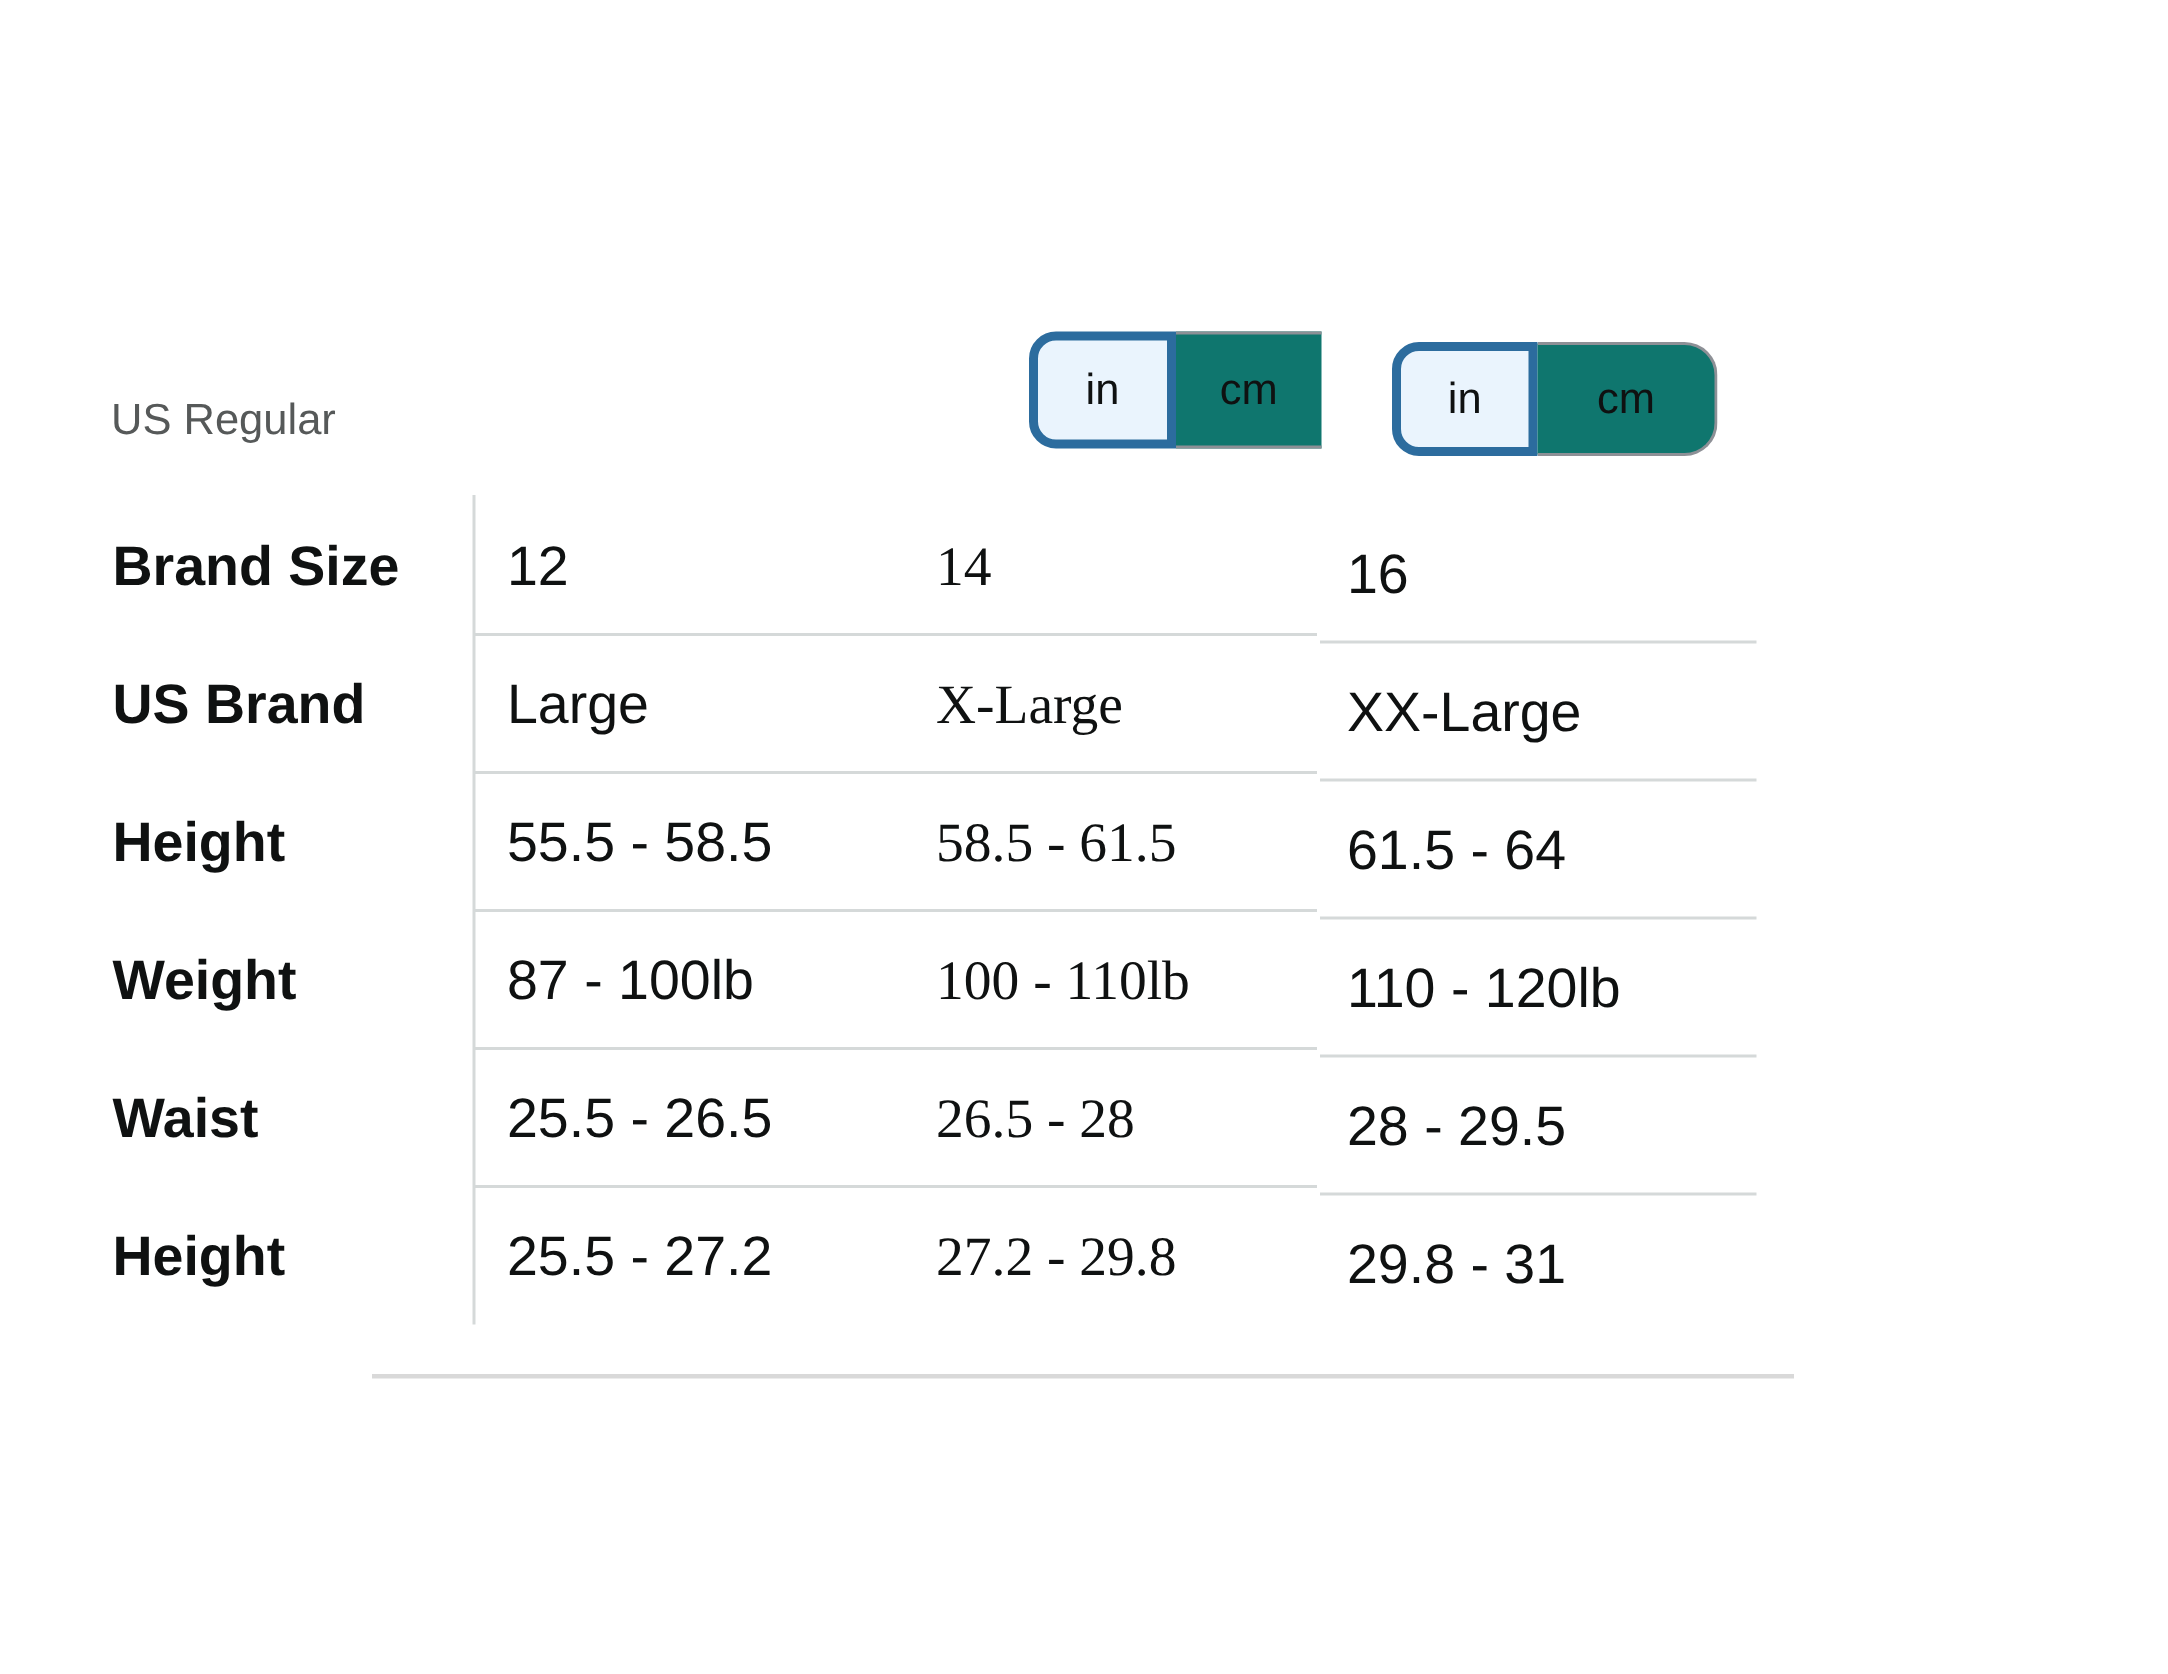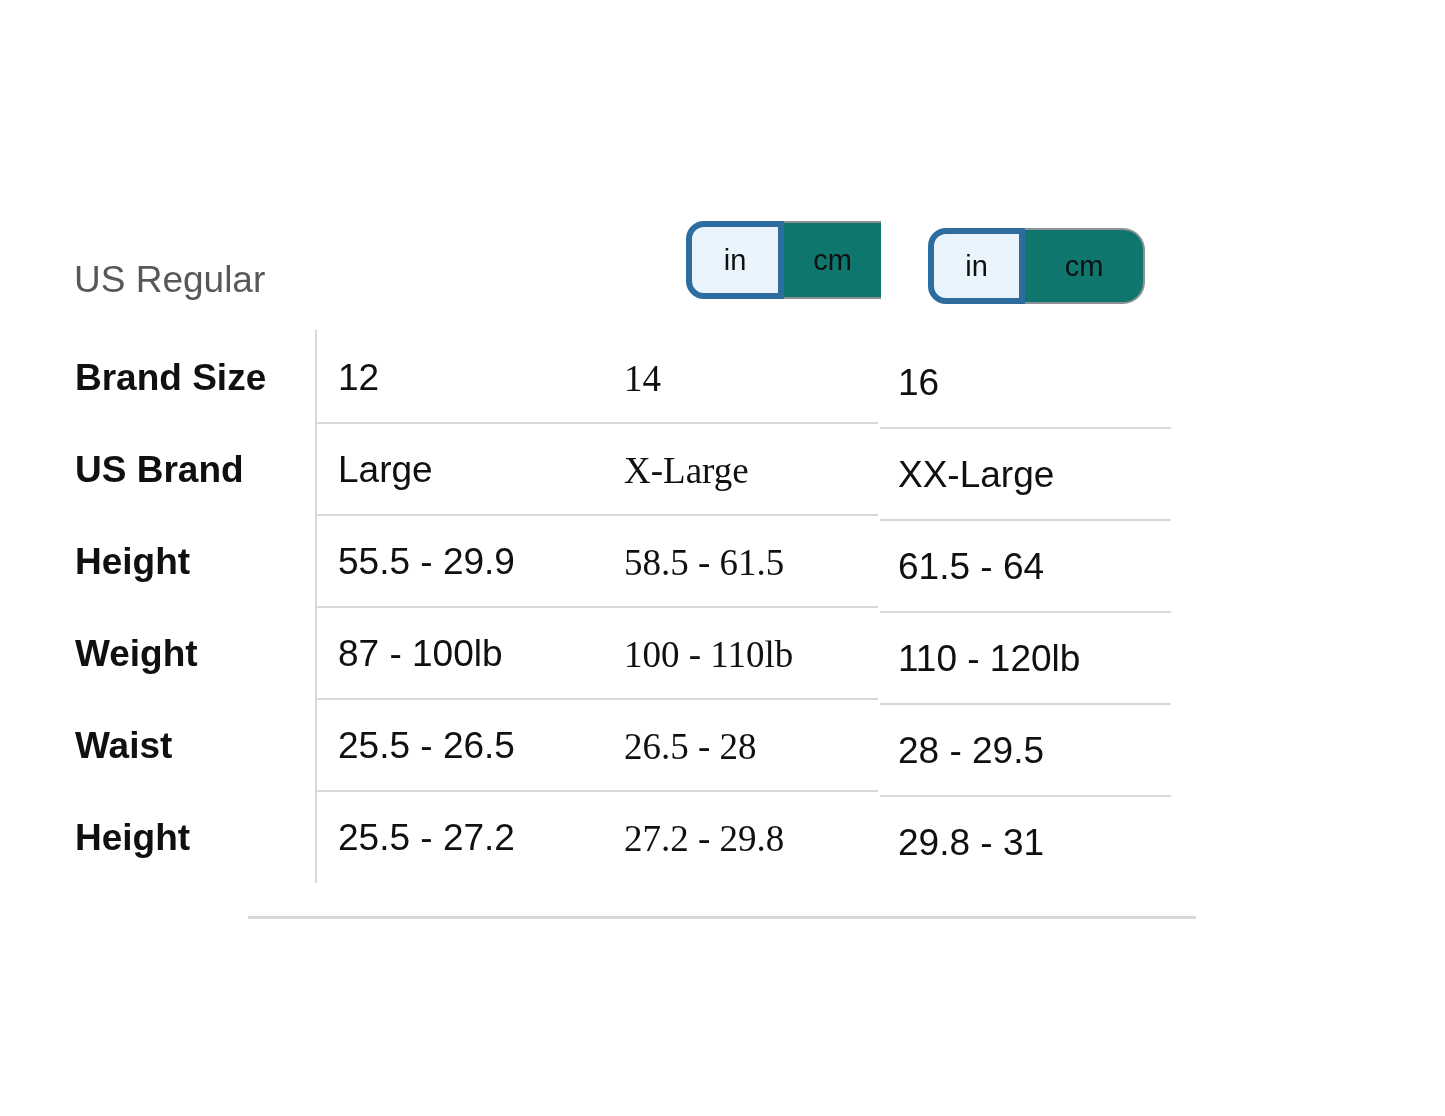--- a/index.html
+++ b/index.html
@@ -16,21 +16,21 @@
     width:1445px;height:1116px;background:#ffffff;
     font-family:"Liberation Sans","DejaVu Sans",sans-serif;
     color:var(--text);position:relative;overflow:hidden;
   }
   .canvas{position:absolute;inset:0;}
 
   
   .fit-label{
     position:absolute;left:74px;top:262px;height:36px;
     display:flex;align-items:center;
-    font-size:37px;color:var(--muted);
+    font-size:29px;color:var(--muted);
   }
 
   
   .toggle{position:absolute;display:flex;}
   .toggle-1{left:686px;top:221px;width:195px;height:78px;}
   .toggle-2{left:928px;top:228px;width:217px;height:76px;}
   .seg{
     box-sizing:border-box;display:flex;align-items:center;justify-content:center;
     font-size:29px;height:100%;cursor:pointer;
   }
@@ -111,21 +111,21 @@
   <div class="cell c1" style="top:357px">12</div>
   <div class="cell c2" style="top:357px">14</div>
   <div class="cell c3" style="top:362px">16</div>
 
   <div class="cell rowlabel" style="top:449px">US Brand</div>
   <div class="cell c1" style="top:449px">Large</div>
   <div class="cell c2" style="top:449px">X-Large</div>
   <div class="cell c3" style="top:454px">XX-Large</div>
 
   <div class="cell rowlabel" style="top:541px">Height</div>
-  <div class="cell c1" style="top:541px">55.5 - 29.9</div>
+  <div class="cell c1" style="top:541px">55.5 - 58.5</div>
   <div class="cell c2" style="top:541px">58.5 - 61.5</div>
   <div class="cell c3" style="top:546px">61.5 - 64</div>
 
   <div class="cell rowlabel" style="top:633px">Weight</div>
   <div class="cell c1" style="top:633px">87 - 100lb</div>
   <div class="cell c2" style="top:633px">100 - 110lb</div>
   <div class="cell c3" style="top:638px">110 - 120lb</div>
 
   <div class="cell rowlabel" style="top:725px">Waist</div>
   <div class="cell c1" style="top:725px">25.5 - 26.5</div>

